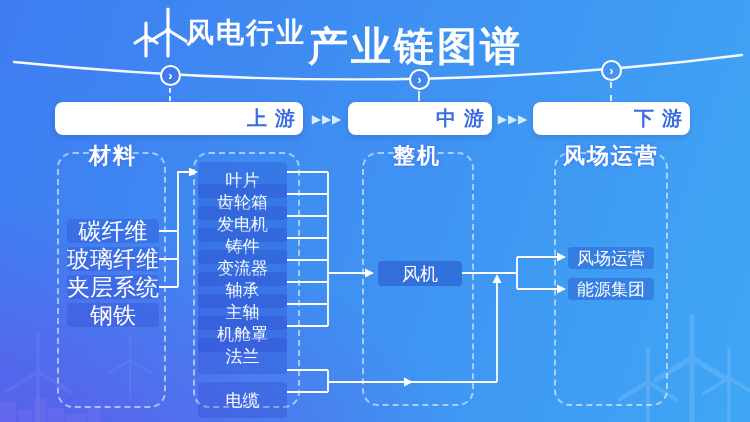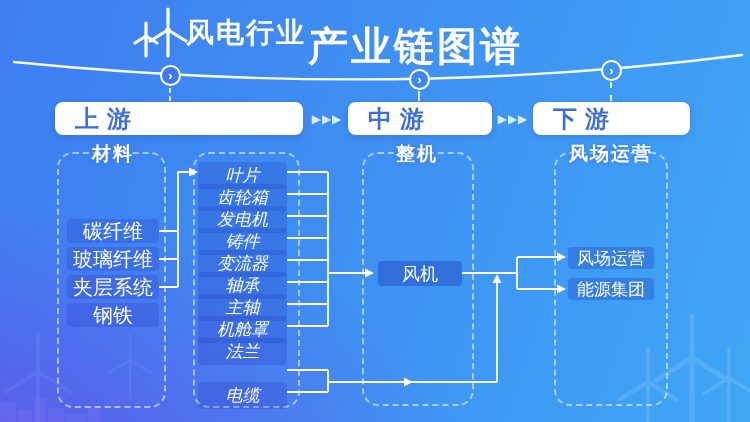--- a/index.html
+++ b/index.html
@@ -19,45 +19,45 @@
   .tl-node {
     position:absolute; width:21px; height:21px; border-radius:50%;
     border:2.5px solid #fff; box-sizing:border-box;
     display:flex; align-items:center; justify-content:center;
     color:#fff; font-size:13px; font-weight:bold; line-height:1;
   }
   .tl-dash { position:absolute; width:0; border-left:2px dashed rgba(255,255,255,0.85); }
   
   .stage-box {
     position:absolute; top:102px; height:33px; background:#fff; border-radius:8px;
-    display:flex; align-items:center; justify-content:flex-start;
-    color:#3a6ce2; font-size:24px; font-weight:800; letter-spacing:8px; padding-left:20px;
+    display:flex; align-items:center; justify-content:flex-end;
+    color:#3a6ce2; font-size:20px; font-weight:800; letter-spacing:8px; padding-left:20px;
     box-sizing:border-box; box-shadow:0 2px 6px rgba(20,40,120,0.18);
   }
   .flow-arrows {
     position:absolute; top:109px; height:20px; display:flex; align-items:center;
     color:rgba(230,243,255,0.92); font-size:12px; letter-spacing:1px;
   }
   
   .dash-box {
     position:absolute; border:2px dashed rgba(255,255,255,0.55); border-radius:16px;
     box-sizing:border-box;
   }
   .group-label {
-    position:absolute; color:#fff; font-size:19px; font-weight:bold; letter-spacing:2px;
+    position:absolute; color:#fff; font-size:22px; font-weight:bold; letter-spacing:2px;
     text-align:center; transform:translateX(-50%); white-space:nowrap;
     text-shadow:0 0 4px rgba(60,110,240,0.9);
   }
   
   .pill {
     position:absolute; color:#fff; display:flex; align-items:center; justify-content:center;
     background:rgba(35,60,195,0.25); border-radius:4px; white-space:nowrap;
   }
-  .pill.mat  { left:67px;  width:92px; height:24px; font-size:20px; }
-  .pill.comp { left:198px; width:89px; height:27px; font-size:17px;font-style:italic; }
+  .pill.mat  { left:67px;  width:92px; height:24px; font-size:23px; }
+  .pill.comp { left:198px; width:89px; height:36px; font-size:17px; }
   .pill.fan  { left:378px; width:84px; height:25px; font-size:18px; background:rgba(28,52,185,0.38); }
   .pill.down { left:568px; width:86px; height:22px; font-size:17px; background:rgba(30,55,190,0.30); }
   svg.overlay { position:absolute; left:0; top:0; pointer-events:none; }
 </style>
 </head>
 <body>
 
 <div class="stage">
 
   <svg class="overlay" width="750" height="422" viewBox="0 0 750 422">

